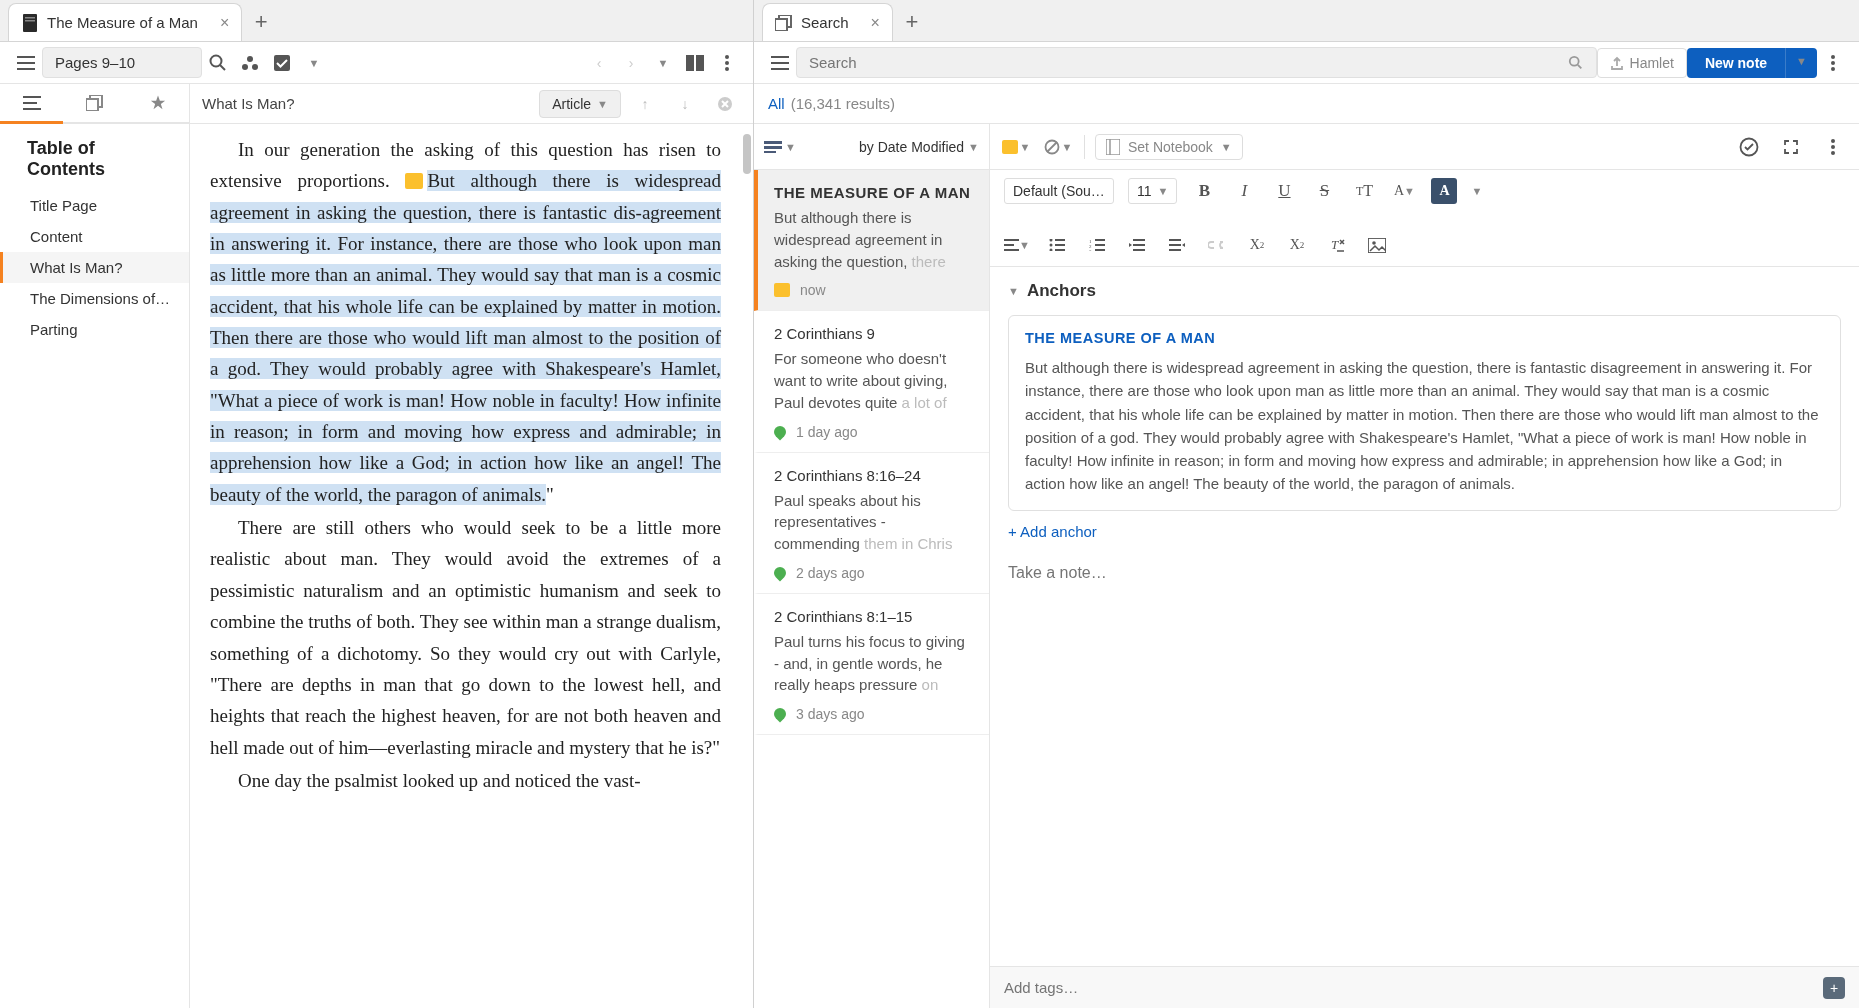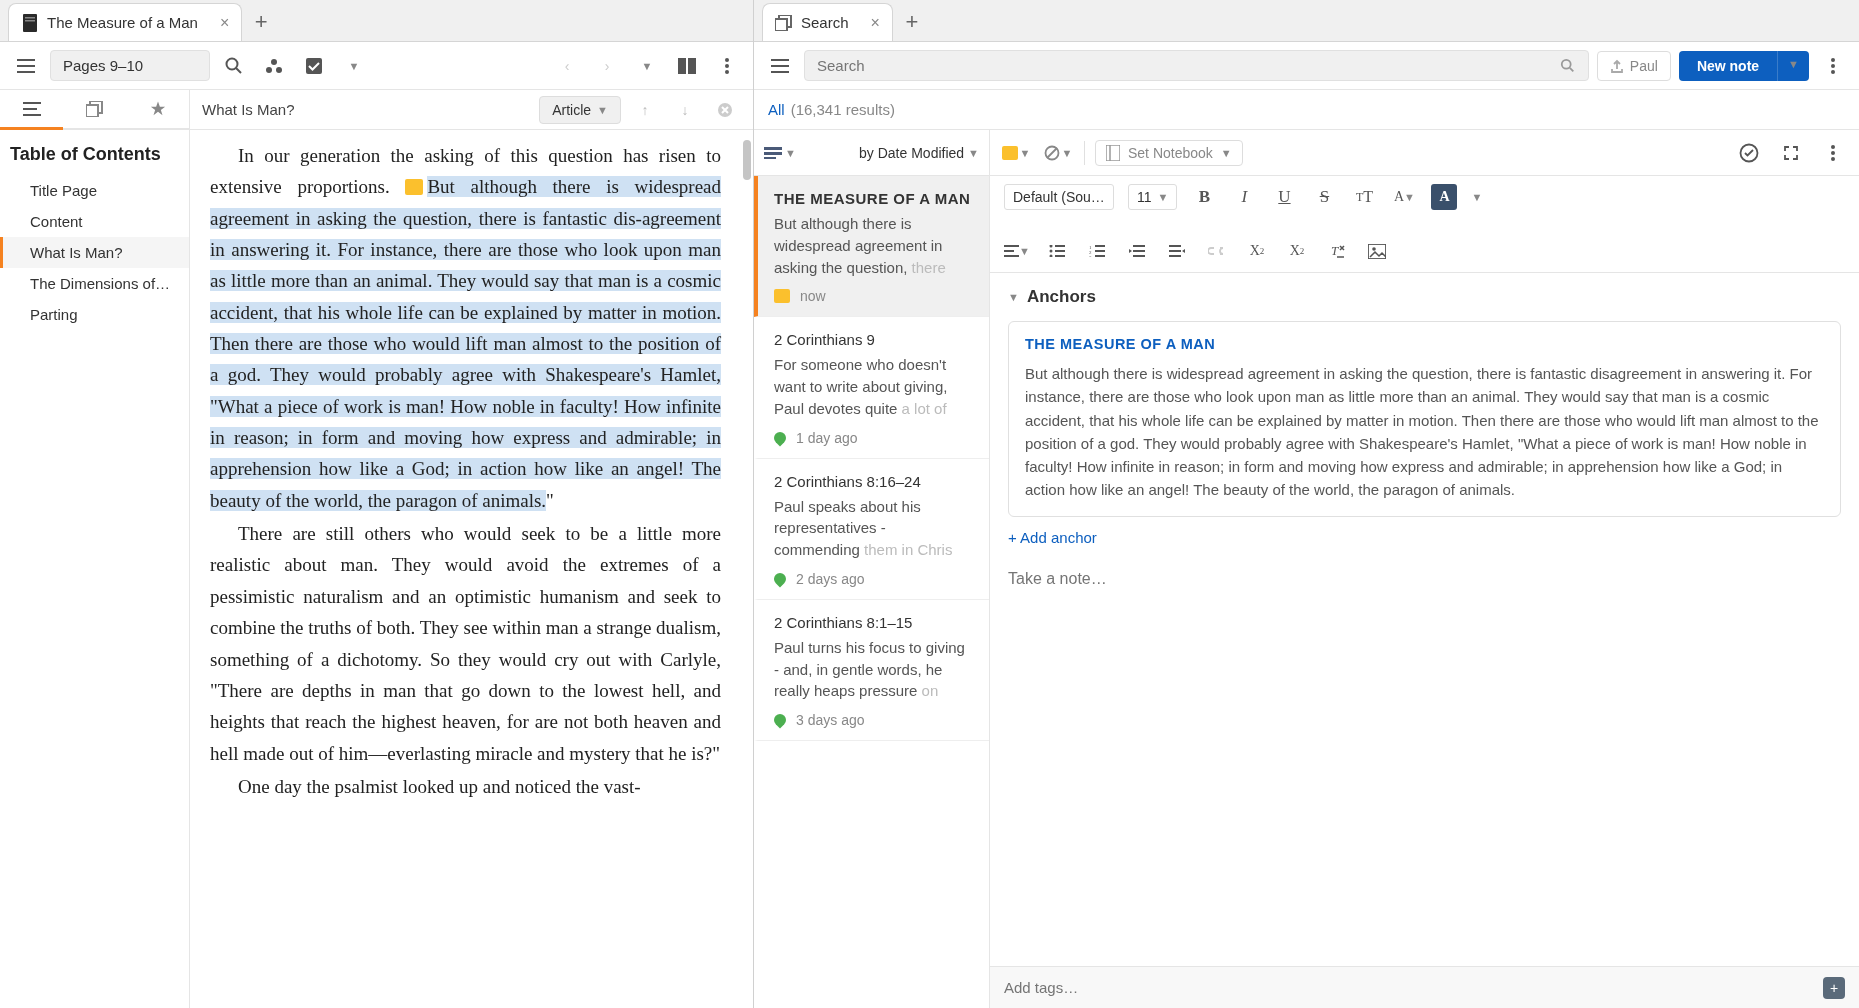--- a/index.html
+++ b/index.html
@@ -10,37 +10,37 @@
 .pane-right { flex: 1; }
 
 
 .tabbar { height: 42px; background: #f0f0f0; display: flex; align-items: flex-end; padding-left: 8px; border-bottom: 1px solid #d5d5d5; }
 .tab { display: flex; align-items: center; height: 38px; padding: 0 12px; background: #fff; border-radius: 8px 8px 0 0; border: 1px solid #d5d5d5; border-bottom: none; gap: 8px; font-size: 15px; color: #333; }
 .tab-icon { width: 18px; height: 18px; display: flex; align-items: center; justify-content: center; }
 .tab-close { color: #888; font-size: 16px; cursor: pointer; margin-left: 14px; }
 .tab-add { width: 38px; height: 38px; display: flex; align-items: center; justify-content: center; color: #666; font-size: 22px; cursor: pointer; }
 
 
-.toolbar { height: 48px; display: flex; align-items: center; padding: 0 10px; gap: 8px; border-bottom: 1px solid #e5e5e5; }
+.toolbar { height: 42px; display: flex; align-items: center; padding: 0 10px; border-bottom: 1px solid #e5e5e5; }
 .tbtn { width: 32px; height: 32px; display: flex; align-items: center; justify-content: center; color: #555; cursor: pointer; border-radius: 4px; }
 .pagebox { background: #f0f0f0; border-radius: 4px; padding: 6px 12px; font-size: 15px; color: #333; flex: 0 0 160px; border: 1px solid #e0e0e0; }
 .searchbox { flex: 1; background: #f0f0f0; border-radius: 4px; padding: 6px 12px; display: flex; align-items: center; border: 1px solid #e0e0e0; }
 .searchbox input { border: none; background: transparent; outline: none; flex: 1; font-size: 15px; }
 .newnote-btn { background: #0d5fbf; color: #fff; padding: 7px 18px; border-radius: 4px 0 0 4px; font-size: 14px; font-weight: 600; cursor: pointer; border: none; }
 .newnote-drop { background: #0d5fbf; color: #fff; padding: 7px 10px; border-radius: 0 4px 4px 0; border-left: 1px solid #3a7cc9; cursor: pointer; }
 .share-btn { display: flex; align-items: center; gap: 6px; padding: 6px 12px; border: 1px solid #ddd; border-radius: 4px; color: #888; cursor: pointer; }
 
 
 .content-row { display: flex; flex: 1; overflow: hidden; }
 .sidebar { width: 190px; border-right: 1px solid #e5e5e5; display: flex; flex-direction: column; }
 .sidebar-tabs { height: 40px; display: flex; align-items: center; border-bottom: 2px solid #e5e5e5; }
 .sidebar-tab { flex: 1; display: flex; align-items: center; justify-content: center; height: 100%; color: #888; cursor: pointer; position: relative; }
 .sidebar-tab.active { color: #333; }
 .sidebar-tab.active::after { content: ''; position: absolute; bottom: -2px; left: 0; right: 0; height: 3px; background: #f58220; }
-.toc-title { font-size: 18px; font-weight: 700; padding: 14px 10px 10px; color: #222; }
+.toc-title { font-size: 18px; font-weight: 700; padding: 14px 27px 10px; color: #222; }
 .toc-item { padding: 7px 16px 7px 30px; font-size: 15px; color: #333; cursor: pointer; white-space: nowrap; overflow: hidden; text-overflow: ellipsis; }
 .toc-item.active { background: #f5f5f5; border-left: 3px solid #f58220; padding-left: 27px; font-weight: 500; }
 
 
 .reader { flex: 1; display: flex; flex-direction: column; overflow: hidden; }
 .reader-header { height: 40px; display: flex; align-items: center; padding: 0 12px; border-bottom: 1px solid #e5e5e5; gap: 8px; }
 .reader-title { flex: 1; font-size: 15px; color: #444; }
 .article-btn { background: #f0f0f0; border: 1px solid #ddd; border-radius: 4px; padding: 5px 12px; display: flex; align-items: center; gap: 6px; font-size: 14px; cursor: pointer; margin-left: 12px; }
 .reader-body { flex: 1; overflow-y: auto; padding: 10px 32px 20px 20px; font-family: Georgia, serif; font-size: 19px; line-height: 1.65; color: #222; text-align: justify; position: relative;}
 .reader-body p { margin-bottom: 2px; text-indent: 28px;}
@@ -250,21 +250,21 @@
         <input placeholder="Search" style="">
         <svg width="16" height="16" viewBox="0 0 18 18">
             <circle cx="7" cy="7" r="5" stroke="#999" stroke-width="2" fill="none"></circle>
             <line x1="11" y1="11" x2="15" y2="15" stroke="#999" stroke-width="2"></line>
           </svg>
       </div>
       <div class="share-btn">
         <svg width="14" height="14">
             <path d="M7 10V2M4 5l3-3 3 3M2 10v3h10v-3" stroke="#aaa" stroke-width="1.8" fill="none"></path>
           </svg>
-        <span>Paul</span>
+        <span>Hamlet</span>
       </div>
       <div style="display:flex">
         <button class="newnote-btn">New note</button>
         <div class="newnote-drop chev">▼</div>
       </div>
       <div class="tbtn">
           <svg width="4" height="16">
             <circle cx="2" cy="2" r="2" fill="#555"></circle>
             <circle cx="2" cy="8" r="2" fill="#555"></circle>
             <circle cx="2" cy="14" r="2" fill="#555"></circle>

